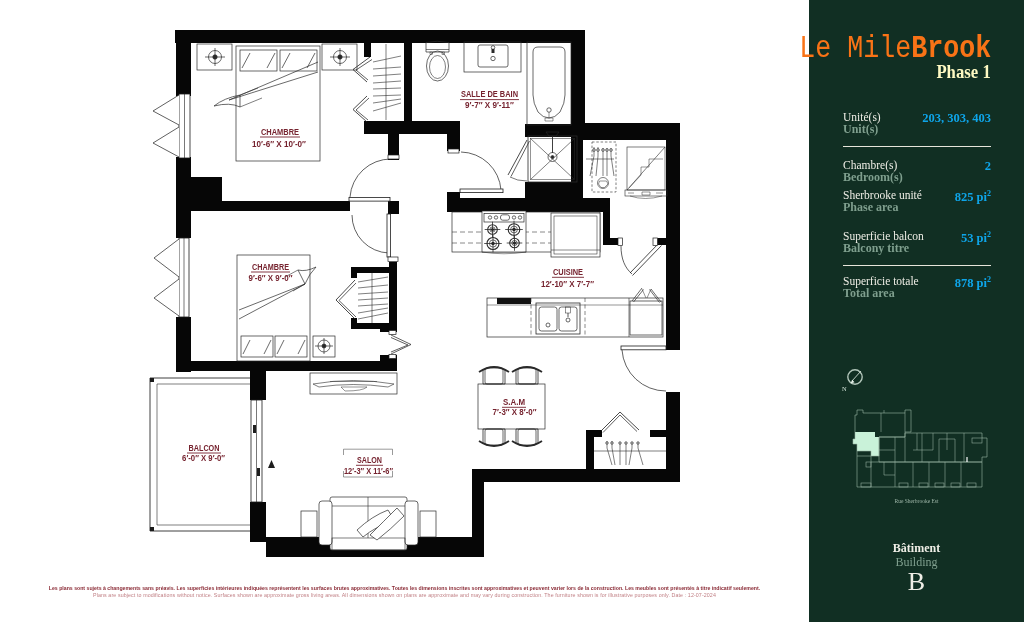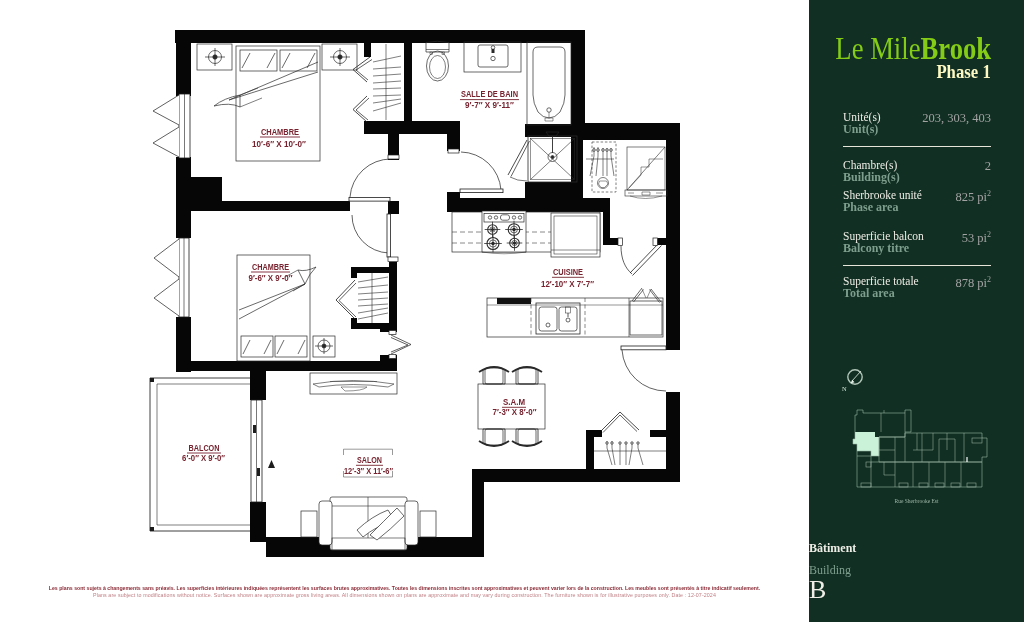--- a/index.html
+++ b/index.html
@@ -1,36 +1,36 @@
 <!DOCTYPE html>
 <html><head>
 <meta charset="utf-8">
 <style>
   html,body{margin:0;padding:0;}
   body{width:1024px;height:622px;overflow:hidden;background:#ffffff;font-family:"Liberation Sans",sans-serif;}
   #page{position:relative;width:1024px;height:622px;background:#ffffff;}
   #plan{position:absolute;left:0;top:0;}
   #sidebar{position:absolute;left:809px;top:0;width:215px;height:622px;background:#112f23;font-family:"Liberation Serif",serif;color:#efeee6;}
   .sb-inner{padding:111px 33px 0 34px;}
-  .title{position:absolute;right:33px;top:33px;color:#84cc16;font-size:31px;line-height:31px;white-space:nowrap;}
+  .title{position:absolute;right:33px;top:33px;color:#f97316;font-size:31px;line-height:31px;white-space:nowrap;font-family:Liberation Mono, monospace;}
   .title .tw{display:inline-block;transform:scaleX(0.86);transform-origin:right center;}
   .title .t1{font-weight:400;}
   .title .t2{font-weight:700;}
   .phase{position:absolute;right:33px;top:61px;color:#fef9c3;font-size:19px;font-weight:700;white-space:nowrap;}
   .phase .tw{display:inline-block;transform:scaleX(0.88);transform-origin:right center;}
   table.info{width:100%;border-collapse:collapse;margin-top:0;}
   table.info td{padding:0;vertical-align:top;}
   .fr{font-weight:400;font-size:11.5px;color:#efeee6;line-height:12px;}
   .en{font-weight:700;font-size:12px;color:#7f9f8e;line-height:13px;}
-  .val{font-weight:400;font-size:12.5px;color:#a3a3a3;text-align:right;white-space:nowrap;}
+  .val{font-weight:700;font-size:12.5px;color:#0ea5e9;text-align:right;white-space:nowrap;}
   .hr{border-top:1px solid #e7e5da;margin-top:10px;}
   sup{font-size:8px;}
-  .batiment{text-align:left;margin-top:0;}
+  .batiment{text-align:center;margin-top:0;}
   .batiment .b1{font-weight:700;font-size:12px;line-height:12px;color:#efeee6;}
-  .batiment .b2{font-size:12px;line-height:12px;color:#7f9f8e;margin-top:10px;}
+  .batiment .b2{font-size:12px;line-height:12px;color:#7f9f8e;margin-top:2px;}
   .batiment .b3{font-size:26px;line-height:24px;color:#efeee6;margin-top:2px;}
 </style>
 </head>
 <body>
 <div id="page">
 
   <svg id="plan" width="809" height="622" viewBox="0 0 809 622">
     <g id="rooms" fill="none" stroke="none">
 
       <rect x="191" y="43" width="197" height="158"></rect>
@@ -572,21 +572,21 @@
                 <td class="val">203, 303, 403</td>
               </tr>
             </tbody>
           </table>
       <div class="hr"></div>
       <table class="info" style="margin-top:12px">
             <tbody>
               <tr>
                 <td>
                   <div class="fr">Chambre(s)</div>
-                  <div class="en">Building(s)</div>
+                  <div class="en">Bedroom(s)</div>
                 </td>
                 <td class="val">2</td>
               </tr>
             </tbody>
           </table>
       <table class="info" style="margin-top:5px">
             <tbody>
               <tr>
                 <td>
                   <div class="fr">Sherbrooke unité</div>

